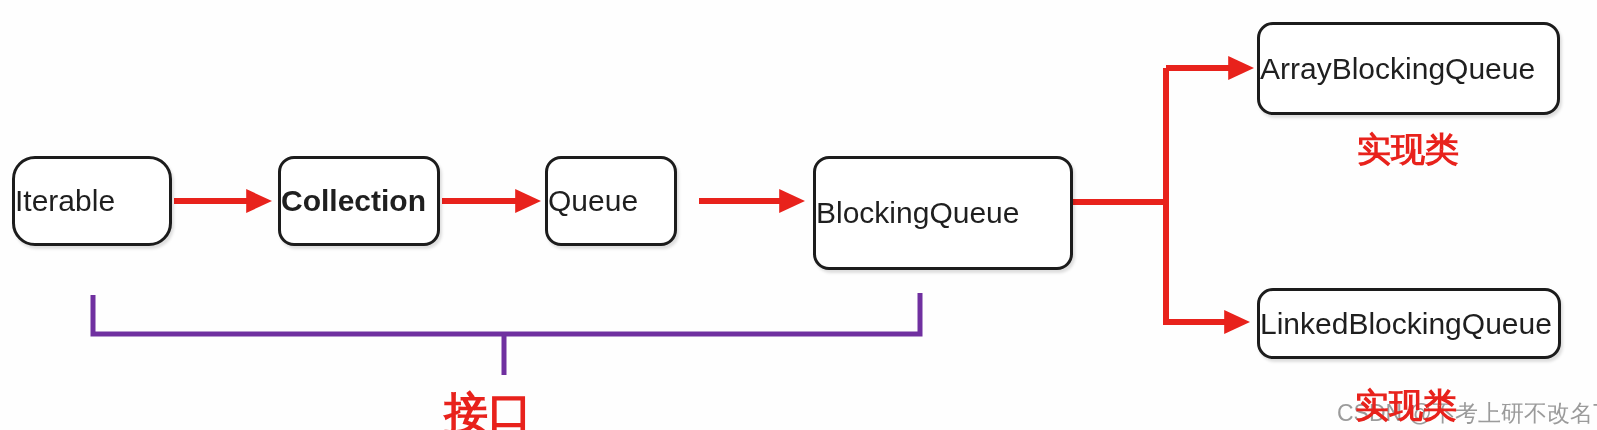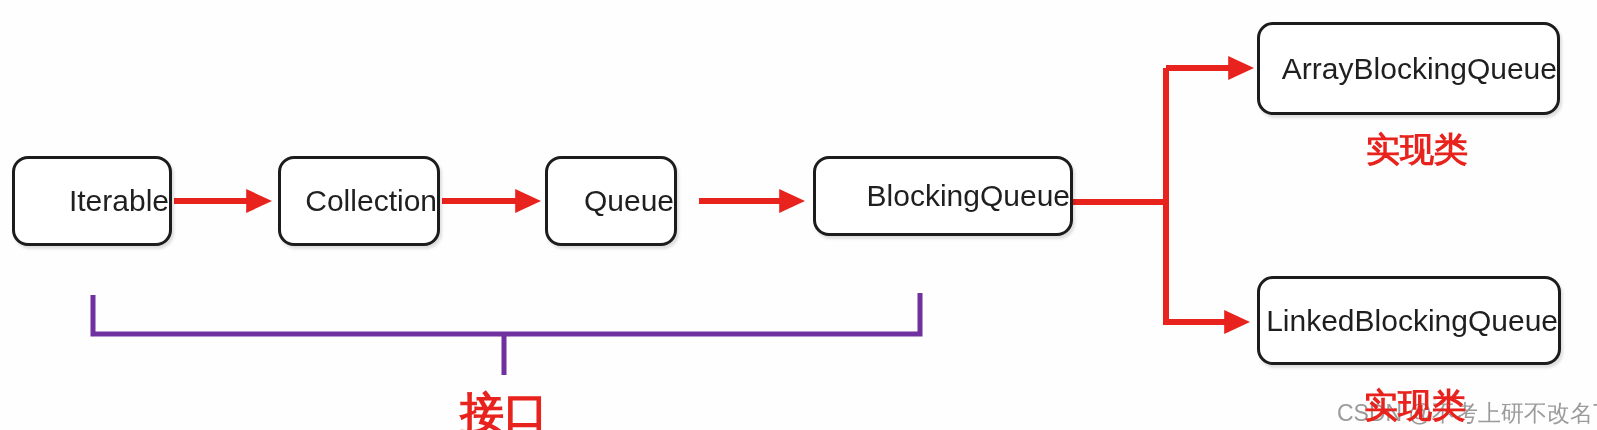--- a/index.html
+++ b/index.html
@@ -13,37 +13,36 @@
   svg.wires{position:absolute;left:0;top:0;width:1597px;height:430px;pointer-events:none;}
   .edge{stroke:var(--arrow-red);stroke-width:6;fill:none;}
   .arrowfill{fill:var(--arrow-red);}
   .bracket{stroke:var(--bracket-purple);stroke-width:5;fill:none;stroke-linejoin:miter;}
   .node{
     position:absolute;
     background:var(--node-fill);
     border:3.5px solid var(--node-border);
     border-radius:16px;
     box-shadow:2px 3px 3px rgba(0,0,0,0.13);
-    display:flex;align-items:center;justify-content:flex-end;
+    display:flex;align-items:center;justify-content:flex-start;
     color:#1f1f1f;
     font-size:30px;
     white-space:nowrap;
     box-sizing:border-box;
   }
-  .n1{left:12px;top:156px;width:160px;height:90px;}
-  .n2{left:278px;top:156px;width:162px;height:90px;}
+  .n1{left:12px;top:156px;width:160px;height:90px;border-radius:23px;}
+  .n2{left:278px;top:156px;width:162px;height:90px;font-weight:bold;}
   .n3{left:545px;top:156px;width:132px;height:90px;}
-  .n4{left:813px;top:156px;width:260px;height:80px;}
+  .n4{left:813px;top:156px;width:260px;height:114px;}
   .n5{left:1257px;top:22px;width:303px;height:93px;}
-  .n6{left:1257px;top:276px;width:304px;height:89px;}
+  .n6{left:1257px;top:288px;width:304px;height:71px;}
   .cn-label{
     position:absolute;
     color:var(--annotation-red);
     font-weight:bold;
-    text-align:center;
     white-space:nowrap;
     z-index:3;
     font-family:Liberation Serif, serif;
   }
   .lbl-interface{left:444px;top:384px;width:120px;font-size:44px;}
   .lbl-impl-top{left:1357px;top:127px;width:120px;font-size:34px;}
   .lbl-impl-bottom{left:1355px;top:383px;width:120px;font-size:34px;}
   .watermark{
     position:absolute;
     left:1337px;top:398px;

